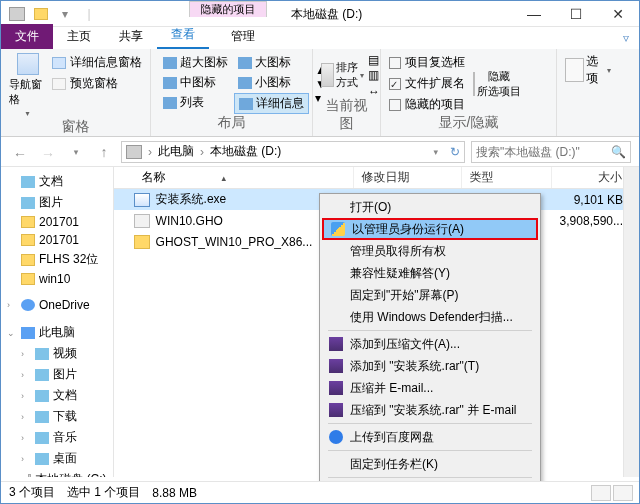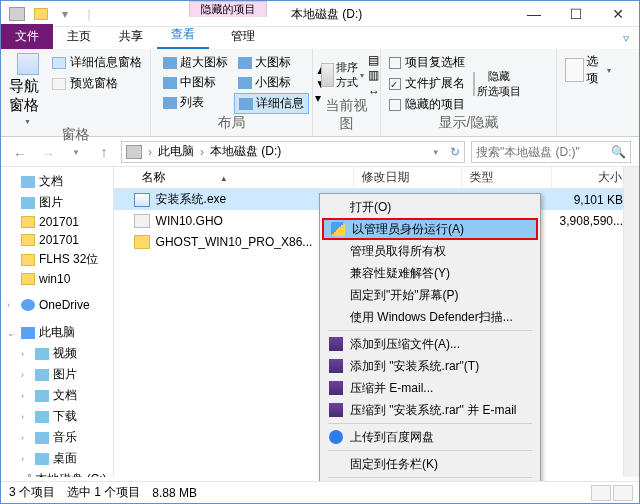--- a/index.html
+++ b/index.html
@@ -117,21 +117,21 @@
   <div class="rtab active">查看</div>
   <div class="rtab ctx">管理</div>
   <div style="position:absolute;right:10px;top:30px;color:#5a8fc8">▿</div>
 </div>
 
 <div class="ribbon">
   <div class="rgroup" style="width:150px">
     <div style="display:flex;gap:6px">
       <div class="navpane-btn">
         <div class="navpane-ico"></div>
-        <span style="font-size:15px">导航窗格</span>
+        <span style="font-size:11px">导航窗格</span>
         <span style="font-size:8px;color:#666">▾</span>
       </div>
       <div style="display:flex;flex-direction:column;gap:2px">
         <div class="chk-row">
             <span class="tico" style="background:#d0e4fc;border:1px solid #8fb6e0"></span>
             <span>详细信息窗格</span>
           </div>
         <div class="chk-row">
             <span class="tico" style="background:#f5f5f5;border:1px solid #ccc"></span>
             <span>预览窗格</span>

